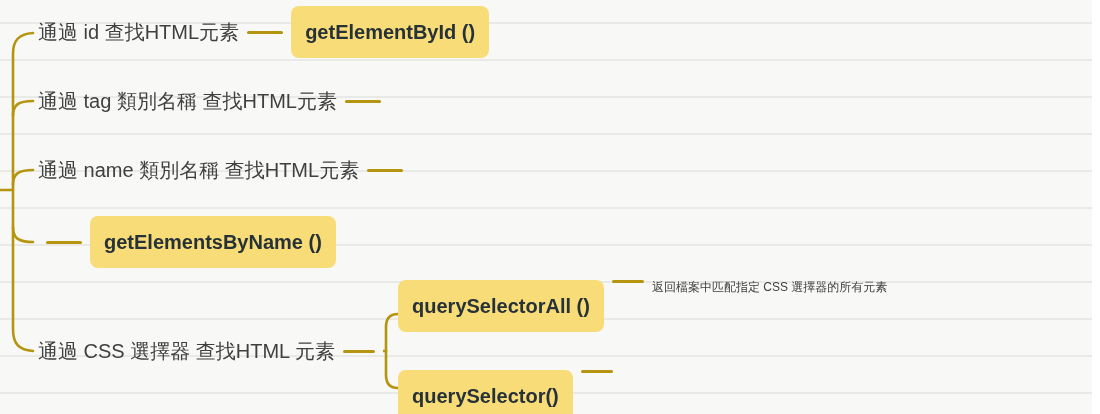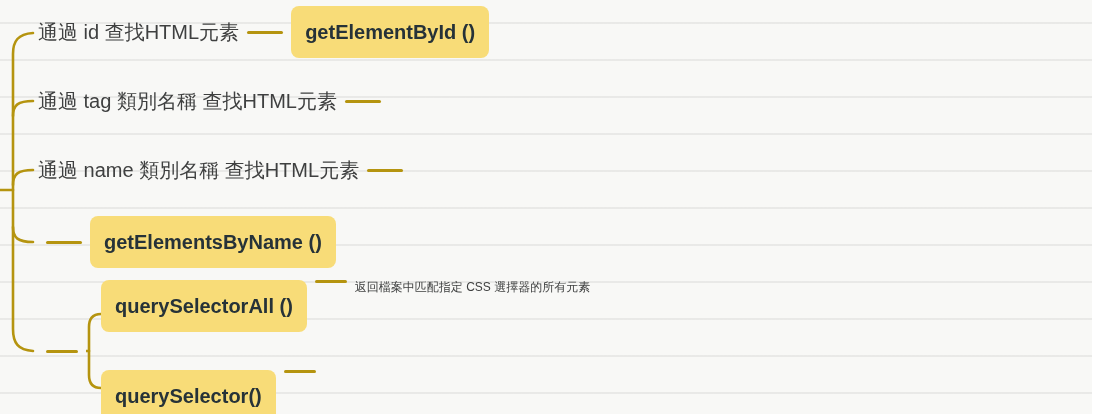--- a/index.html
+++ b/index.html
@@ -108,20 +108,21 @@
     <span class="topic-label">通過 name 類別名稱 查找HTML元素</span>
     <span class="dash"></span>
   </div>
 
   <div class="row" style="top:242px">
     <span class="dash"></span>
     <span class="method-box">getElementsByName ()</span>
   </div>
 
   <div class="row" style="top:351px">
+    <span class="topic-label">通過 CSS 選擇器 查找HTML 元素</span>
     <span class="dash short"></span>
     <svg class="fork-svg" width="15" height="110" viewBox="0 0 15 110" aria-hidden="true">
       <g fill="none" stroke="#b5940f" stroke-width="2.6" stroke-linecap="round">
         <path d="M 15 18 C 6 18 3 23 3 31 L 3 79 C 3 87 6 92 15 92"></path>
         <path d="M 0 55 L 3 55"></path>
       </g>
     </svg>
     <div class="subcol">
       <div class="subrow">
         <span class="method-box">querySelectorAll ()</span>

